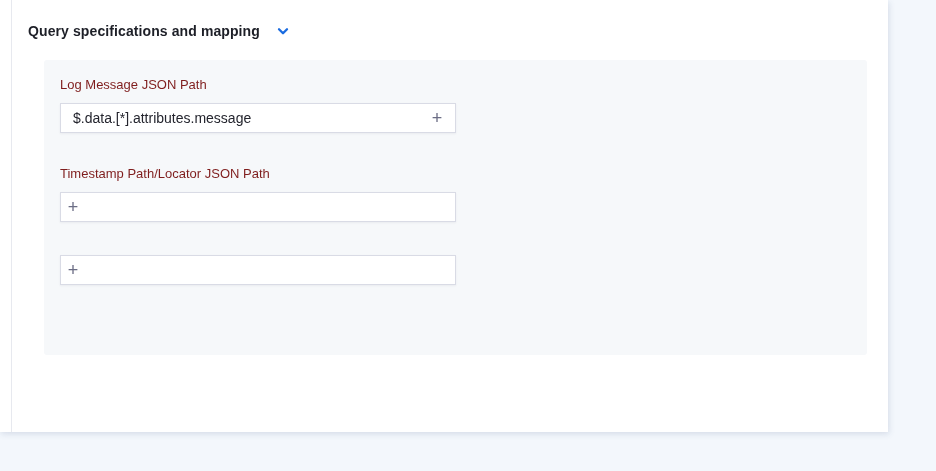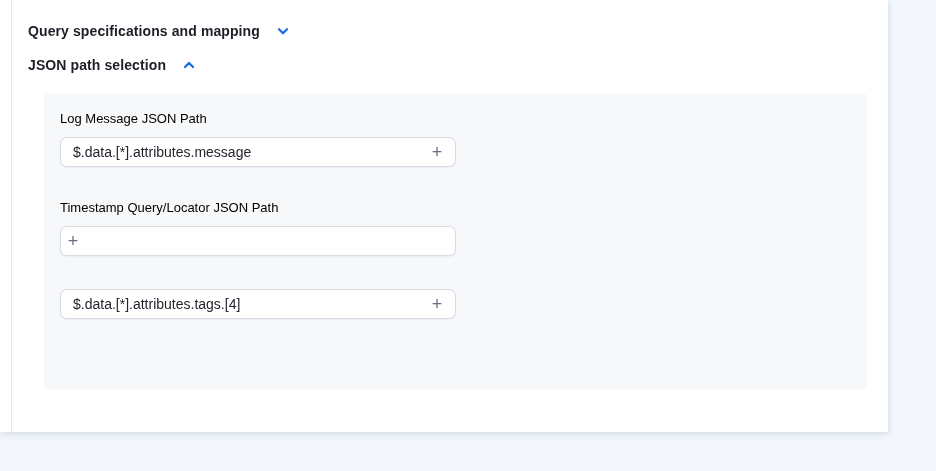--- a/index.html
+++ b/index.html
@@ -49,30 +49,30 @@
     width: 823px;
     height: 295px;
     background: #f6f8fa;
     border-radius: 3px;
     padding: 17px 16px;
   }
   .field { margin-bottom: 33px; }
   .field-label {
     display: block;
     font-size: 13px;
-    color: #000000;
+    color: #7f1d1d;
     margin-bottom: 11px;
     white-space: nowrap;
   }
   .input-box {
     position: relative;
     width: 396px; height: 30px;
     background: #ffffff;
     border: 1px solid #d9dbe5;
-    border-radius: 7px;
+    border-radius: 0;
     box-shadow: 0 1px 2px rgba(40, 41, 61, 0.06);
     display: flex;
     align-items: center;
   }
   .input-box input {
     flex: 1;
     height: 100%;
     border: none;
     outline: none;
     background: transparent;
@@ -104,48 +104,39 @@
 
     <div class="section-header">
       <span class="section-title">Query specifications and mapping</span>
       <span class="chev">
         <svg width="14" height="14" viewBox="0 0 14 14" fill="none">
           <path d="M3 5.2 L7 9.2 L11 5.2" stroke="#1a6be0" stroke-width="2.3" stroke-linecap="round" stroke-linejoin="round"></path>
         </svg>
       </span>
     </div>
 
-    <div class="section-header">
-      <span class="section-title">JSON path selection</span>
-      <span class="chev">
-        <svg width="14" height="14" viewBox="0 0 14 14" fill="none">
-          <path d="M3 9 L7 5 L11 9" stroke="#1a6be0" stroke-width="2.3" stroke-linecap="round" stroke-linejoin="round"></path>
-        </svg>
-      </span>
-    </div>
 
     <div class="panel">
 
       <div class="field">
         <label class="field-label">Log Message JSON Path</label>
         <div class="input-box">
           <input type="text" value="$.data.[*].attributes.message" style="">
           <button class="plus-btn">+</button>
         </div>
       </div>
 
       <div class="field">
-        <label class="field-label">Timestamp Query/Locator JSON Path</label>
+        <label class="field-label">Timestamp Path/Locator JSON Path</label>
         <div class="input-box">
           <button class="plus-btn">+</button>
         </div>
       </div>
 
       <div class="field">
         <div class="input-box">
-          <input type="text" value="$.data.[*].attributes.tags.[4]" style="">
           <button class="plus-btn">+</button>
         </div>
       </div>
 
     </div>
   </div>
 </div>
 
 </body></html>

